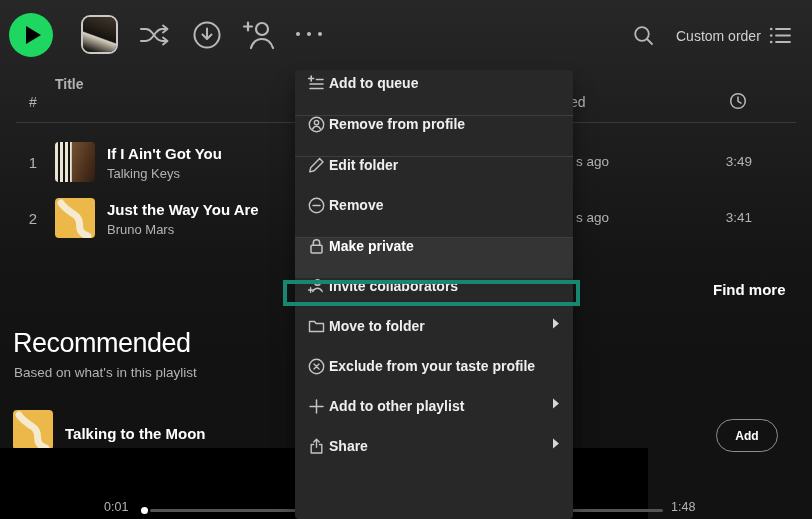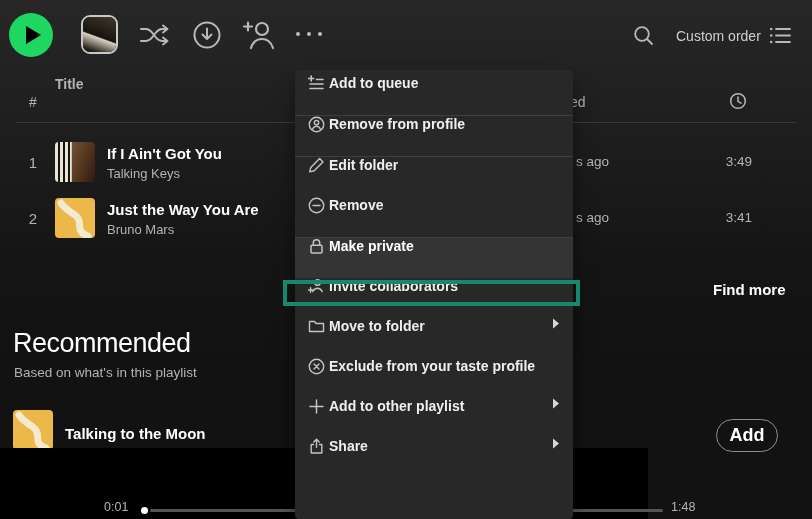--- a/index.html
+++ b/index.html
@@ -37,21 +37,21 @@
   .track-artist { font-size:13px; color:#b3b3b3; cursor:pointer; white-space:nowrap; }
   .cell-dim { color:#b3b3b3; font-size:13.5px; white-space:nowrap; }
   .duration { width:40px; text-align:right; }
   .find-more { left:713px; top:281px; font-size:15px; font-weight:700; color:#fff; cursor:pointer; }
 
   
   .rec-heading { left:13px; top:328px; font-size:27px; font-weight:400; letter-spacing:-0.5px; }
   .rec-sub { left:14px; top:365px; font-size:13.5px; color:#b3b3b3; }
   .add-btn { left:716px; top:419px; width:62px; height:33px; border-radius:17px;
     background:transparent; border:1px solid #8f8f8f; color:#fff; font-weight:700;
-    font-size:18px; font-family:"Liberation Sans",sans-serif; cursor:pointer; }
+    font-size:12px; font-family:"Liberation Sans",sans-serif; cursor:pointer; }
 
   
   .player-bar { left:0; top:448px; width:648px; height:71px; background:#000; z-index:1; }
   .time-label { position:absolute; font-size:12.5px; color:#b3b3b3; }
   .progress-dot { position:absolute; left:141px; top:59px; width:7px; height:7px; border-radius:50%; background:#fff; }
   .progress-track { position:absolute; left:150px; top:61px; width:513px; height:3px; border-radius:2px; background:#555; cursor:pointer; }
 
   
   .menu { left:295px; top:70px; width:278px; height:449px; background:#282828;
     border-radius:4px; box-shadow:0 16px 24px rgba(0,0,0,.3), 0 6px 8px rgba(0,0,0,.2);

